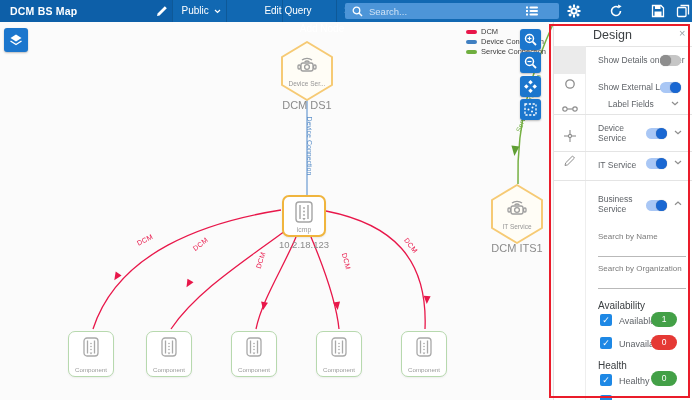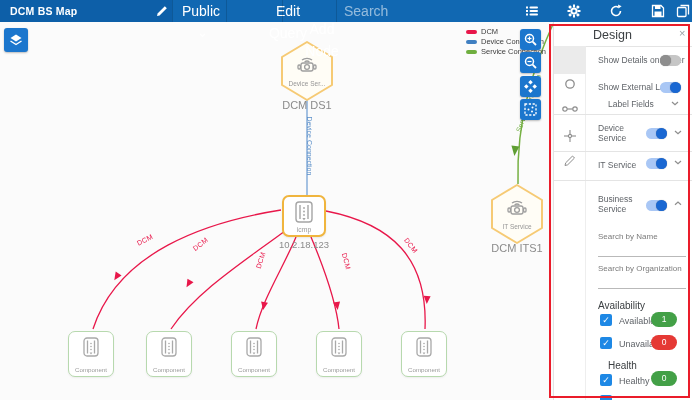--- a/index.html
+++ b/index.html
@@ -4,21 +4,21 @@
 <style>
   * { margin:0; padding:0; box-sizing:border-box; }
   body { background:#e9e9e9; font-family:"Liberation Sans", sans-serif; }
   .screen { position:relative; width:692px; height:400px; background:#fbfbfb; overflow:hidden; }
 
   
   .topbar { position:absolute; left:0; top:0; width:692px; height:22px; background:#1168b2; z-index:6; }
   .tb-titlezone { position:absolute; left:0; top:0; width:172px; height:22px; background:#0d5fa8; }
   .tb-title { position:absolute; left:10px; top:0; height:22px; line-height:22px; color:#fff; font-size:10.5px; font-weight:bold; letter-spacing:.2px; }
   .tb-pencil { position:absolute; left:155px; top:4px; width:14px; height:14px; }
-  .tb-item { position:absolute; top:0; height:22px; line-height:22px; color:#ffffff; font-size:14px; text-align:center; cursor:default; }
+  .tb-item { position:absolute; top:0; height:22px; line-height:22px; color:#ffffff; font-size:10px; text-align:center; cursor:default; }
   .tb-sep { position:absolute; top:0; width:1px; height:22px; background:rgba(0,0,0,.14); }
   .tb-muted { color:rgba(255,255,255,.55); }
   .tb-search { position:absolute; left:345px; top:3px; width:214px; height:16px; background:#4d95d8; border-radius:2px; }
   .tb-search input { position:absolute; left:24px; top:0; width:185px; height:16px; background:transparent; border:none; outline:none; color:#eaf3fc; font-size:9.5px; font-family:"Liberation Sans",sans-serif; }
   .tb-search input::placeholder { color:#cfe2f5; }
   .tb-search svg { position:absolute; left:7px; top:2.5px; }
   .tb-icon { position:absolute; top:4px; width:14px; height:14px; }
 
   
   .edges-svg { position:absolute; left:0; top:0; width:692px; height:400px; z-index:1; pointer-events:none; }
@@ -308,20 +308,27 @@
       <svg width="7" height="5" style="margin-left:2px;">
           <polyline points="1,1 3.5,3.5 6,1" stroke="#fff" stroke-width="1.2" fill="none"></polyline>
         </svg>
     </div>
     <div class="tb-sep" style="left:226px;"></div>
     <div class="tb-item" style="left:228px; width:54px;margin-left:33px;">Edit Query</div>
     <div class="tb-sep" style="left:282px;"></div>
     <div class="tb-item" style="left:296px; width:52px;margin-top:18px;">Add Node</div>
     <div class="tb-sep" style="left:336px;"></div>
     <div class="tb-item tb-muted" style="left:338px; width:44px; text-align:left; padding-left:6px;">Search</div>
+    <div class="tb-search">
+      <svg width="11" height="11">
+        <circle cx="4.5" cy="4.5" r="3.3" stroke="#fff" stroke-width="1.3" fill="none"></circle>
+        <line x1="7" y1="7" x2="10" y2="10" stroke="#fff" stroke-width="1.4"></line>
+      </svg>
+      <input type="text" placeholder="Search..." style="">
+    </div>
     <svg class="tb-icon" style="left:525px;" viewBox="0 0 14 14">
       <g fill="#fff">
           <rect x="1" y="2.5" width="2" height="2"></rect>
           <rect x="1" y="6" width="2" height="2"></rect>
           <rect x="1" y="9.5" width="2" height="2"></rect>
           <rect x="4.5" y="2.5" width="8.5" height="2" rx="1"></rect>
           <rect x="4.5" y="6" width="8.5" height="2" rx="1"></rect>
           <rect x="4.5" y="9.5" width="8.5" height="2" rx="1"></rect>
         </g>
     </svg>
@@ -432,21 +439,21 @@
     <div class="sec-title" style="left:44px; top:278px;">Availability</div>
 
     <div class="cbx" style="left:46px; top:292px;">✓</div>
     <div class="p-label" style="left:65px; top:294px; font-size:9px;">Available</div>
     <div class="badge green" style="left:97px; top:290px;">1</div>
 
     <div class="cbx" style="left:46px; top:315px;">✓</div>
     <div class="p-label" style="left:65px; top:317px; font-size:9px;">Unavailable</div>
     <div class="badge red" style="left:97px; top:313px;">0</div>
 
-    <div class="sec-title" style="left:54px; top:338px;">Health</div>
+    <div class="sec-title" style="left:44px; top:338px;">Health</div>
 
     <div class="cbx" style="left:46px; top:352px;">✓</div>
     <div class="p-label" style="left:65px; top:354px; font-size:9px;">Healthy</div>
     <div class="badge green" style="left:97px; top:349px;">0</div>
 
     <div class="cbx" style="left:46px; top:373px; height:7px; border-radius:2px 2px 0 0; line-height:20px;"></div>
   </div>
 
   <div class="annotation"></div>
 </div>

